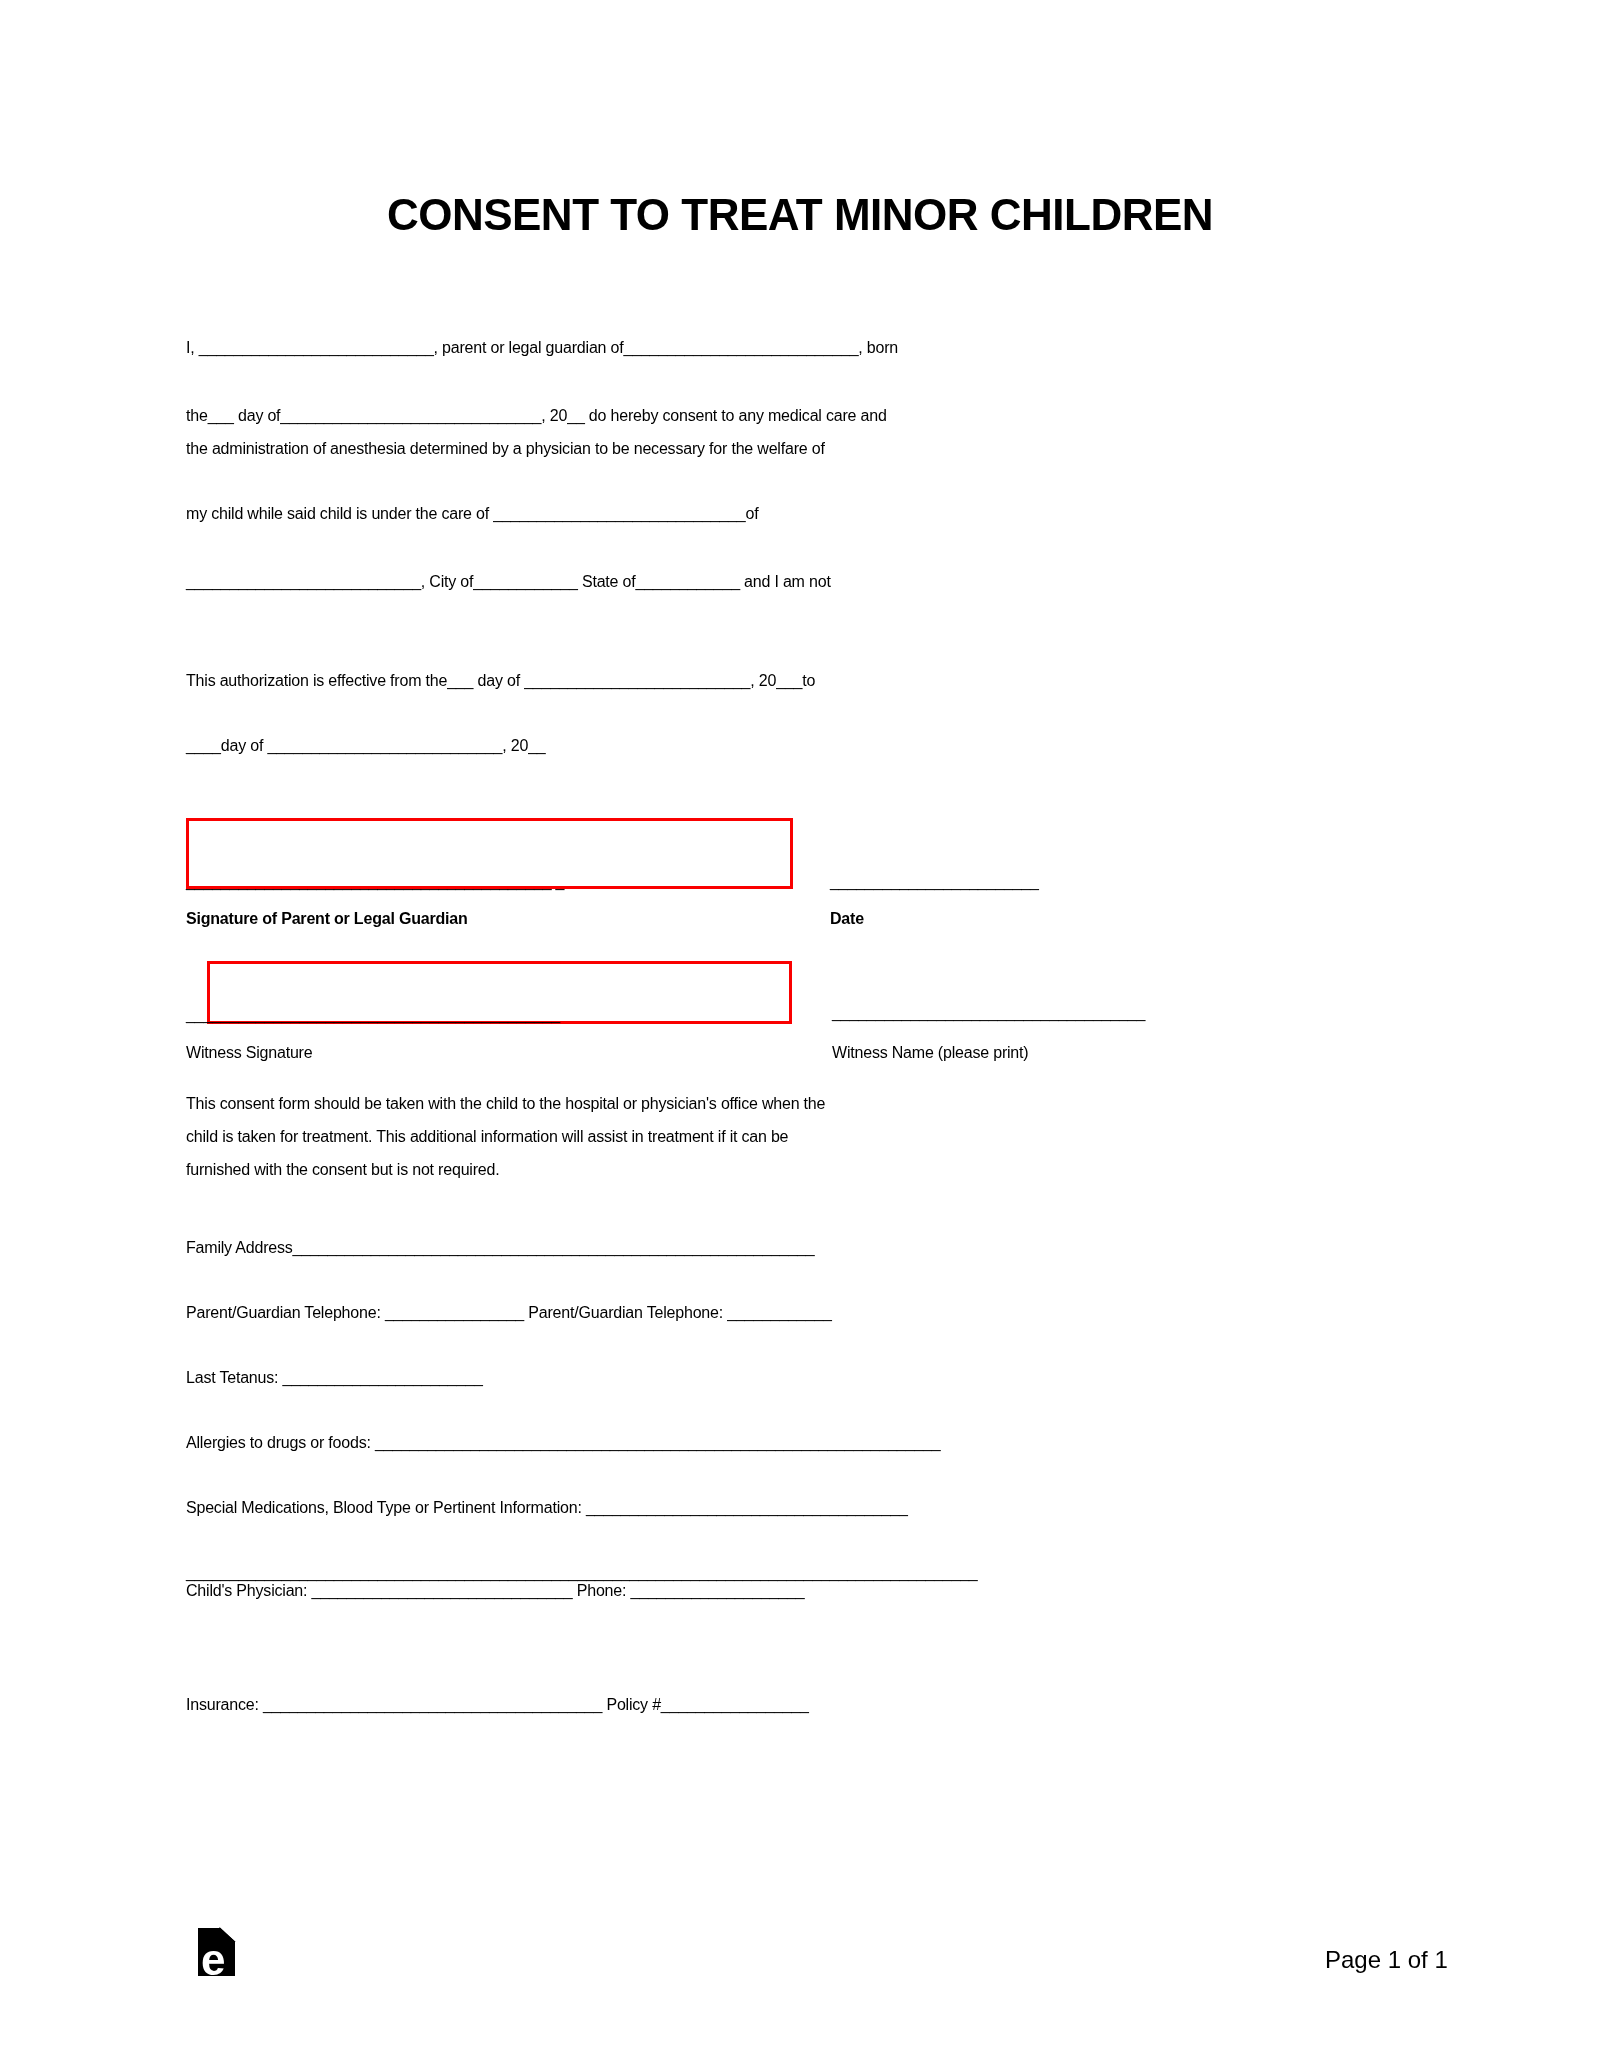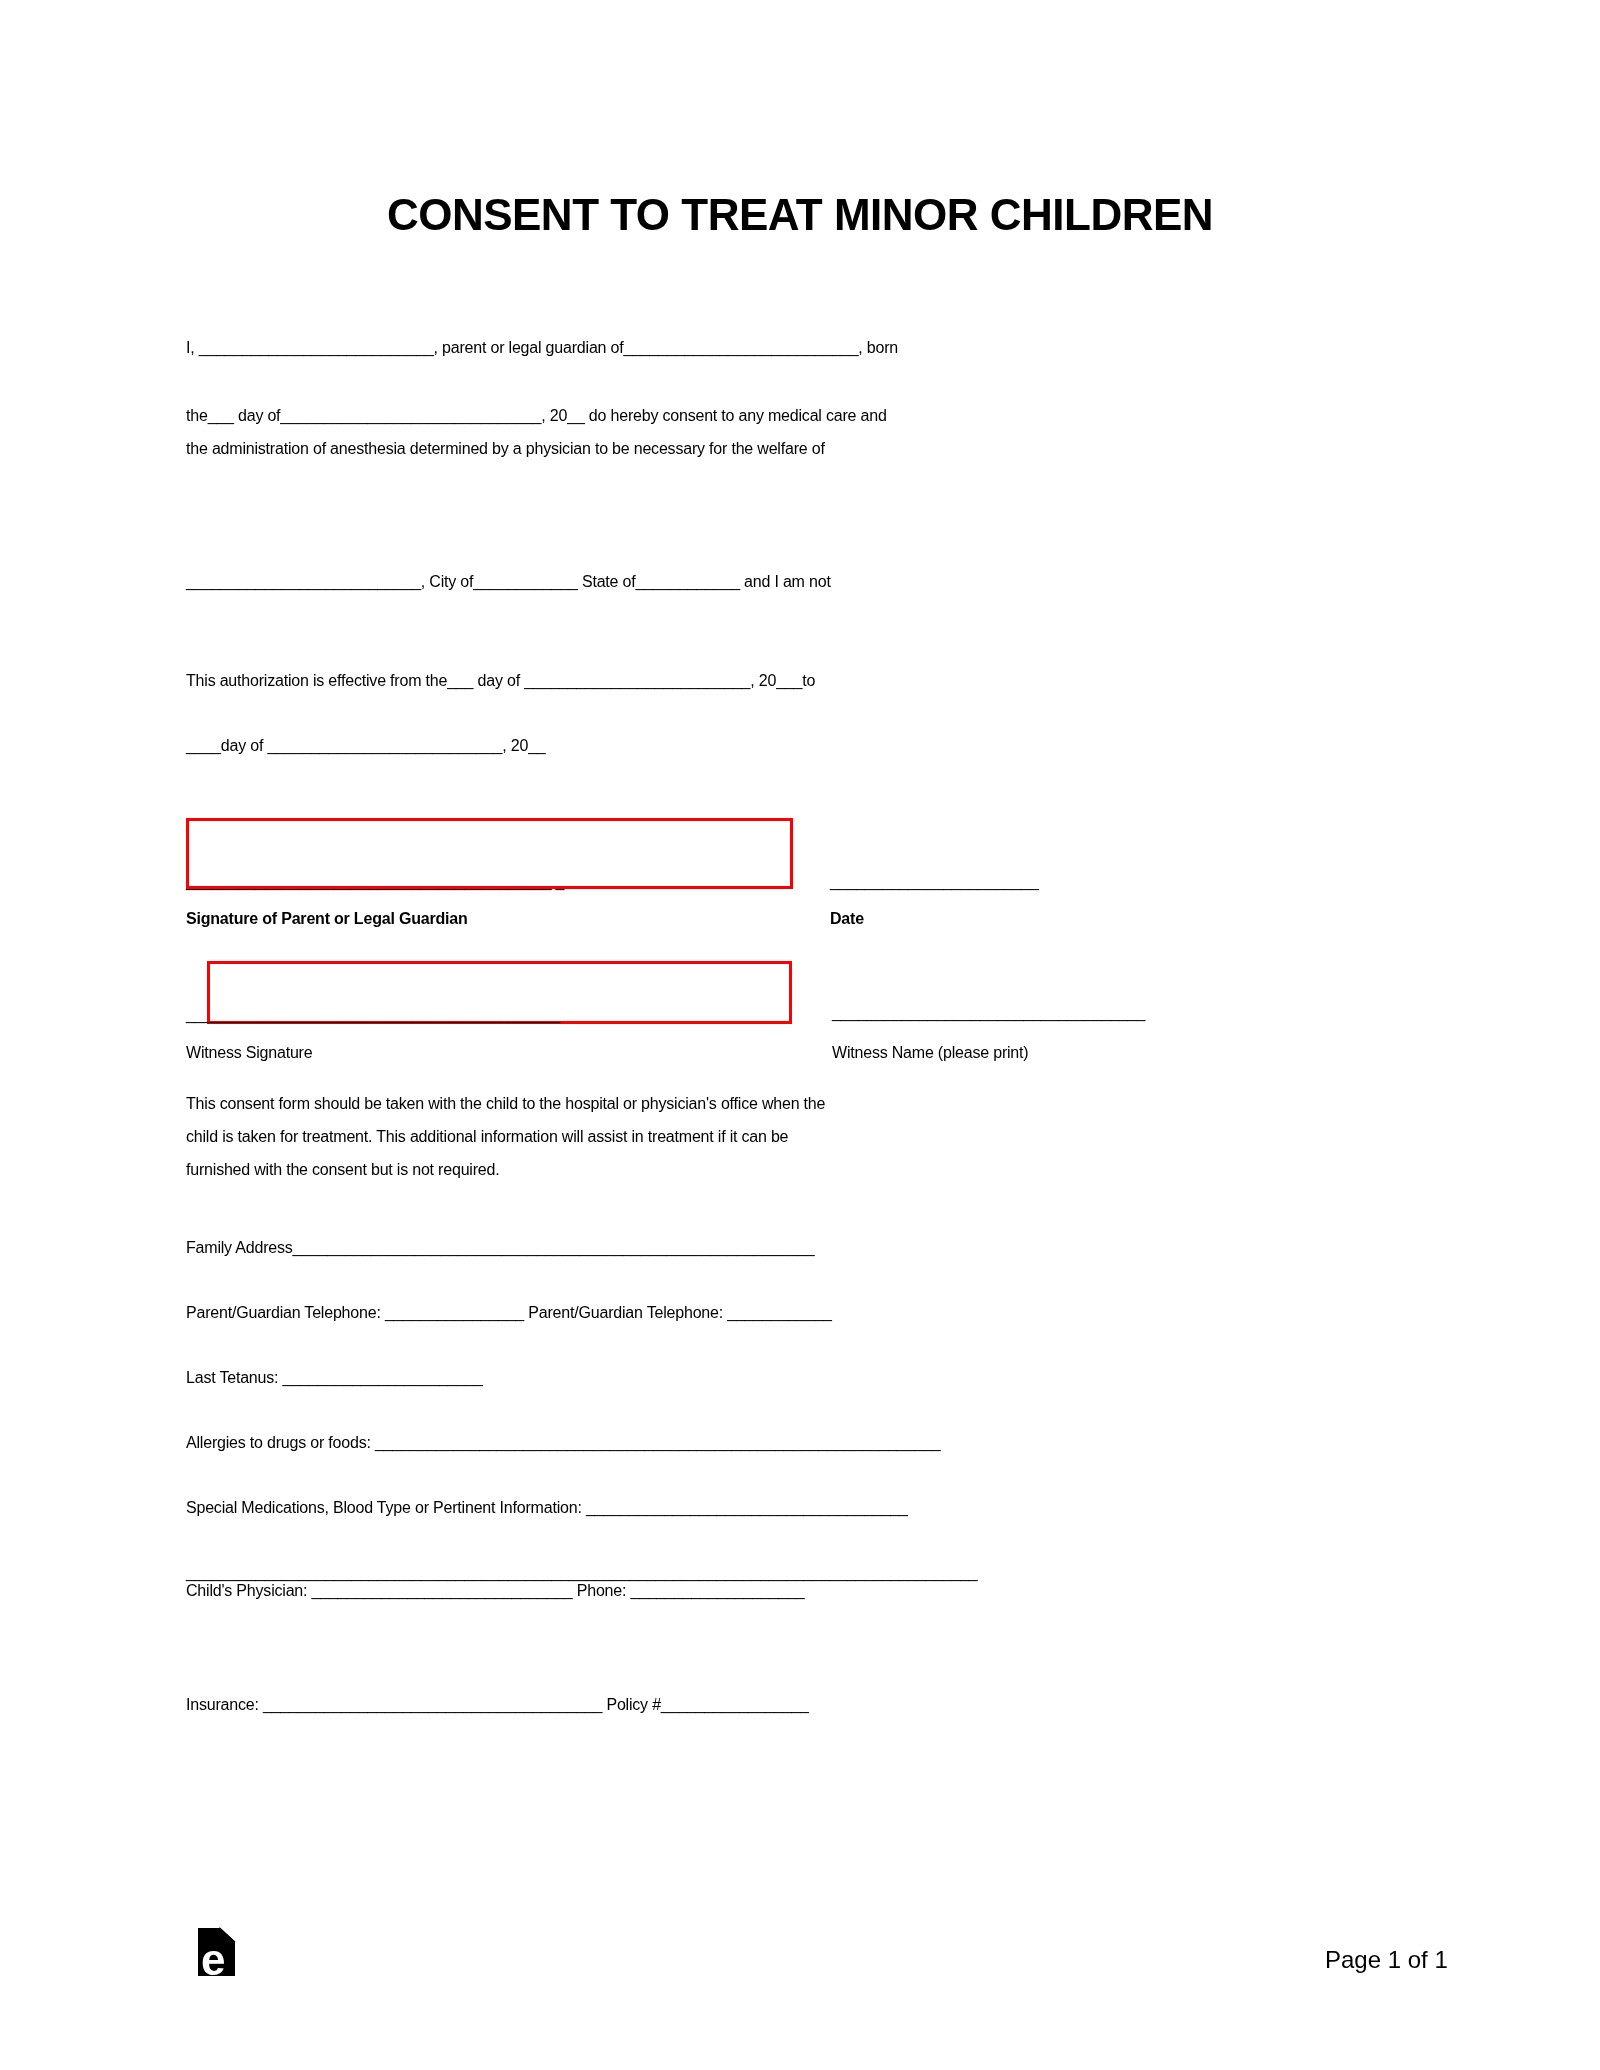--- a/index.html
+++ b/index.html
@@ -61,20 +61,21 @@
 
 <div class="page">
 
   <h1 class="title">CONSENT TO TREAT MINOR CHILDREN</h1>
 
   <div class="line" style="top:331px">I, ___________________________, parent or legal guardian of___________________________, born</div>
 
   <div class="line" style="top:399px">the___ day of______________________________, 20__ do hereby consent to any medical care and</div>
   <div class="line" style="top:432px">the administration of anesthesia determined by a physician to be necessary for the welfare of</div>
 
+  <div class="line" style="top:497px">my child while said child is under the care of _____________________________of</div>
 
   <div class="line" style="top:565px">___________________________, City of____________ State of____________ and I am not</div>
 
   <div class="line" style="top:664px">This authorization is effective from the___ day of  __________________________, 20___to</div>
 
   <div class="line" style="top:729px">____day of  ___________________________, 20__</div>
 
   <div class="sigbox box1"></div>
   <div class="line" style="top:865px">__________________________________________ _</div>
   <div class="line" style="top:865px;left:830px">________________________</div>

